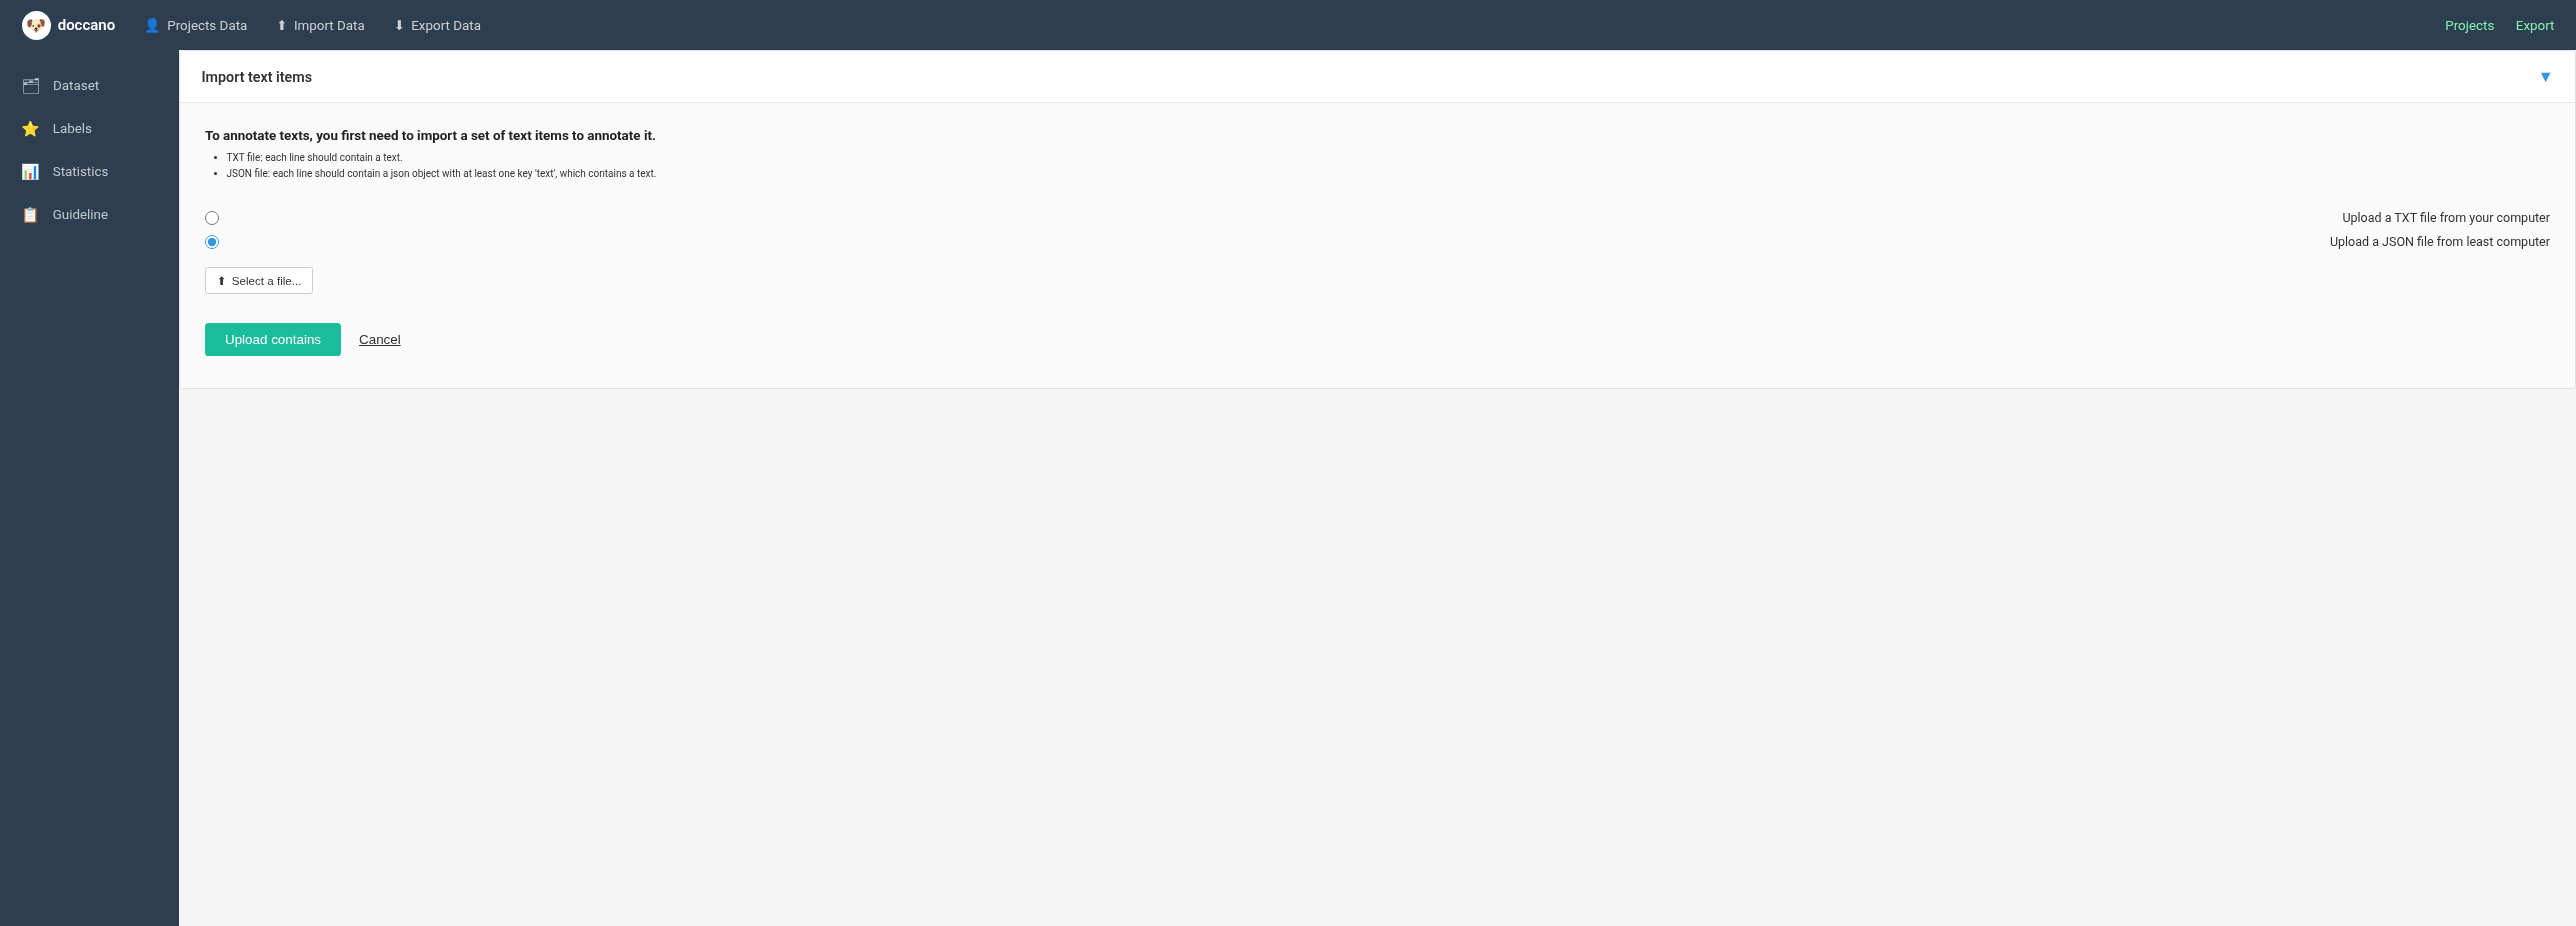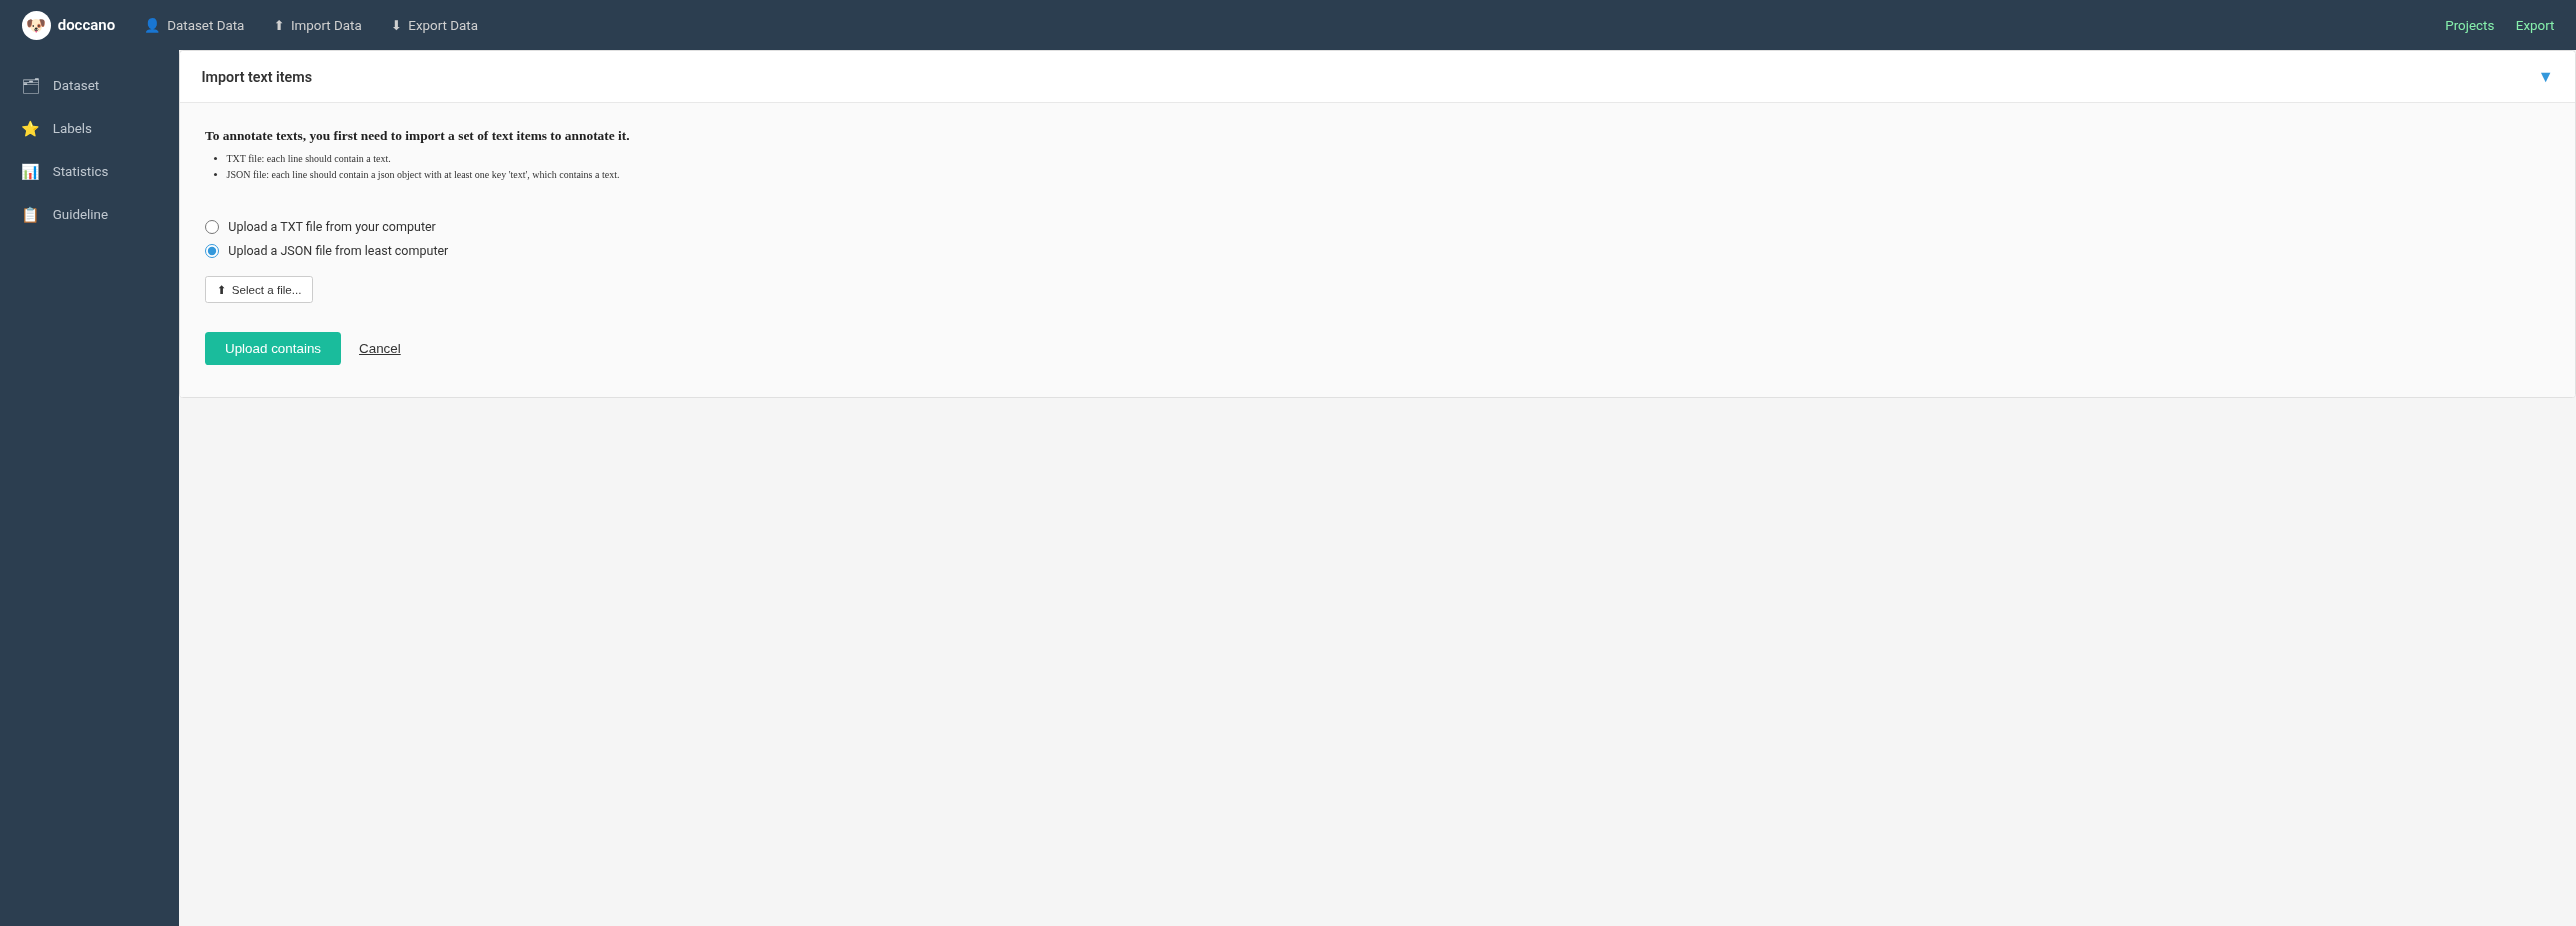--- a/index.html
+++ b/index.html
@@ -140,22 +140,21 @@
       cursor: pointer;
     }
 
     .card-body {
       padding: 25px 25px 32px 25px;
       background: #fafafa;
     }
 
     
     .description-block {
-      margin-bottom: 39px;
-      font-family: Liberation Serif, serif;
+      margin-bottom: 31px;
     }
 
     .description-bold {
       font-size: 13.4px;
       font-weight: 700;
       color: #222;
       margin-bottom: 9px;
     }
 
     .description-list {
@@ -177,20 +176,21 @@
       margin-bottom: 18px;
     }
 
     .radio-label {
       display: flex;
       align-items: center;
       gap: 9px;
       font-size: 12.5px;
       color: #333;
       cursor: pointer;
+      justify-content: space-between;
     }
 
     .radio-label input[type="radio"] {
       width: 14.3px;
       height: 14.3px;
       cursor: pointer;
       accent-color: #3498db;
     }
 
     
@@ -245,21 +245,21 @@
 <body>
 
 <nav class="topnav">
   <div class="topnav-left">
     <a class="topnav-brand">
       <span class="brand-icon">🐶</span>
       <span>doccano</span>
     </a>
     <a class="topnav-item">
       <span>👤</span>
-      <span>Dataset Data</span>
+      <span>Projects Data</span>
     </a>
     <a class="topnav-item">
       <span>⬆</span>
       <span>Import Data</span>
     </a>
     <a class="topnav-item">
       <span>⬇</span>
       <span>Export Data</span>
     </a>
   </div>

